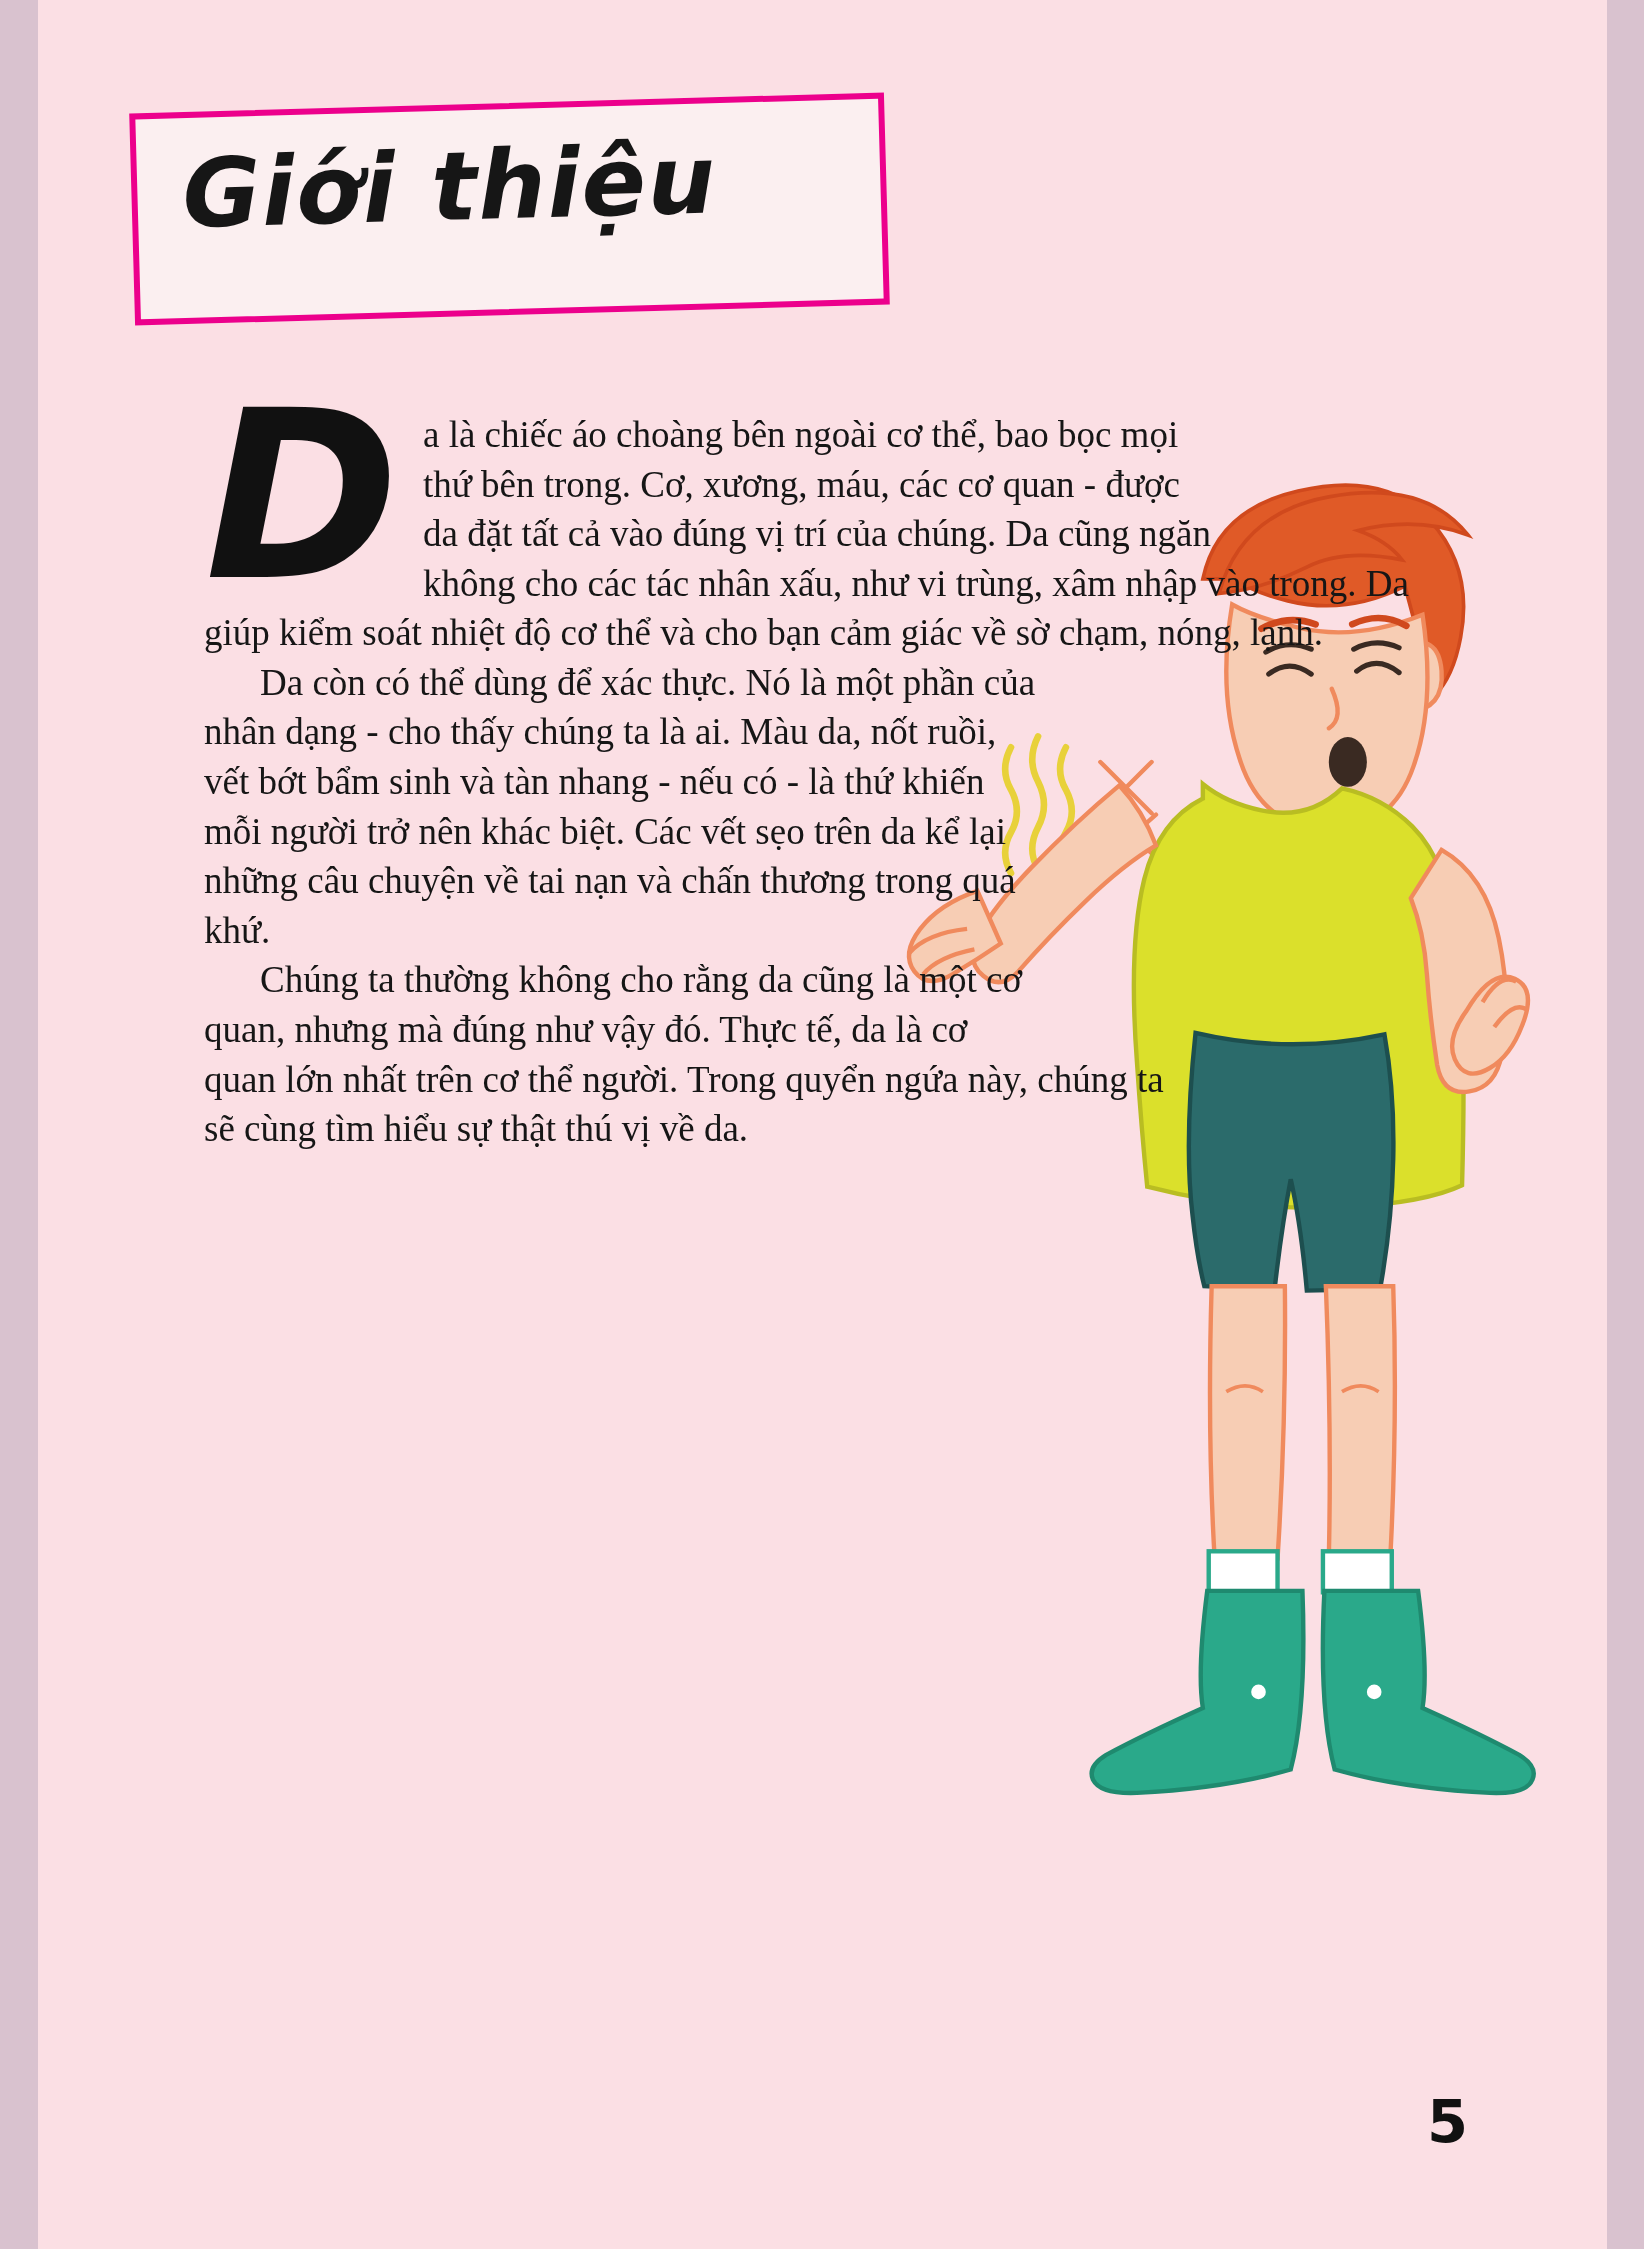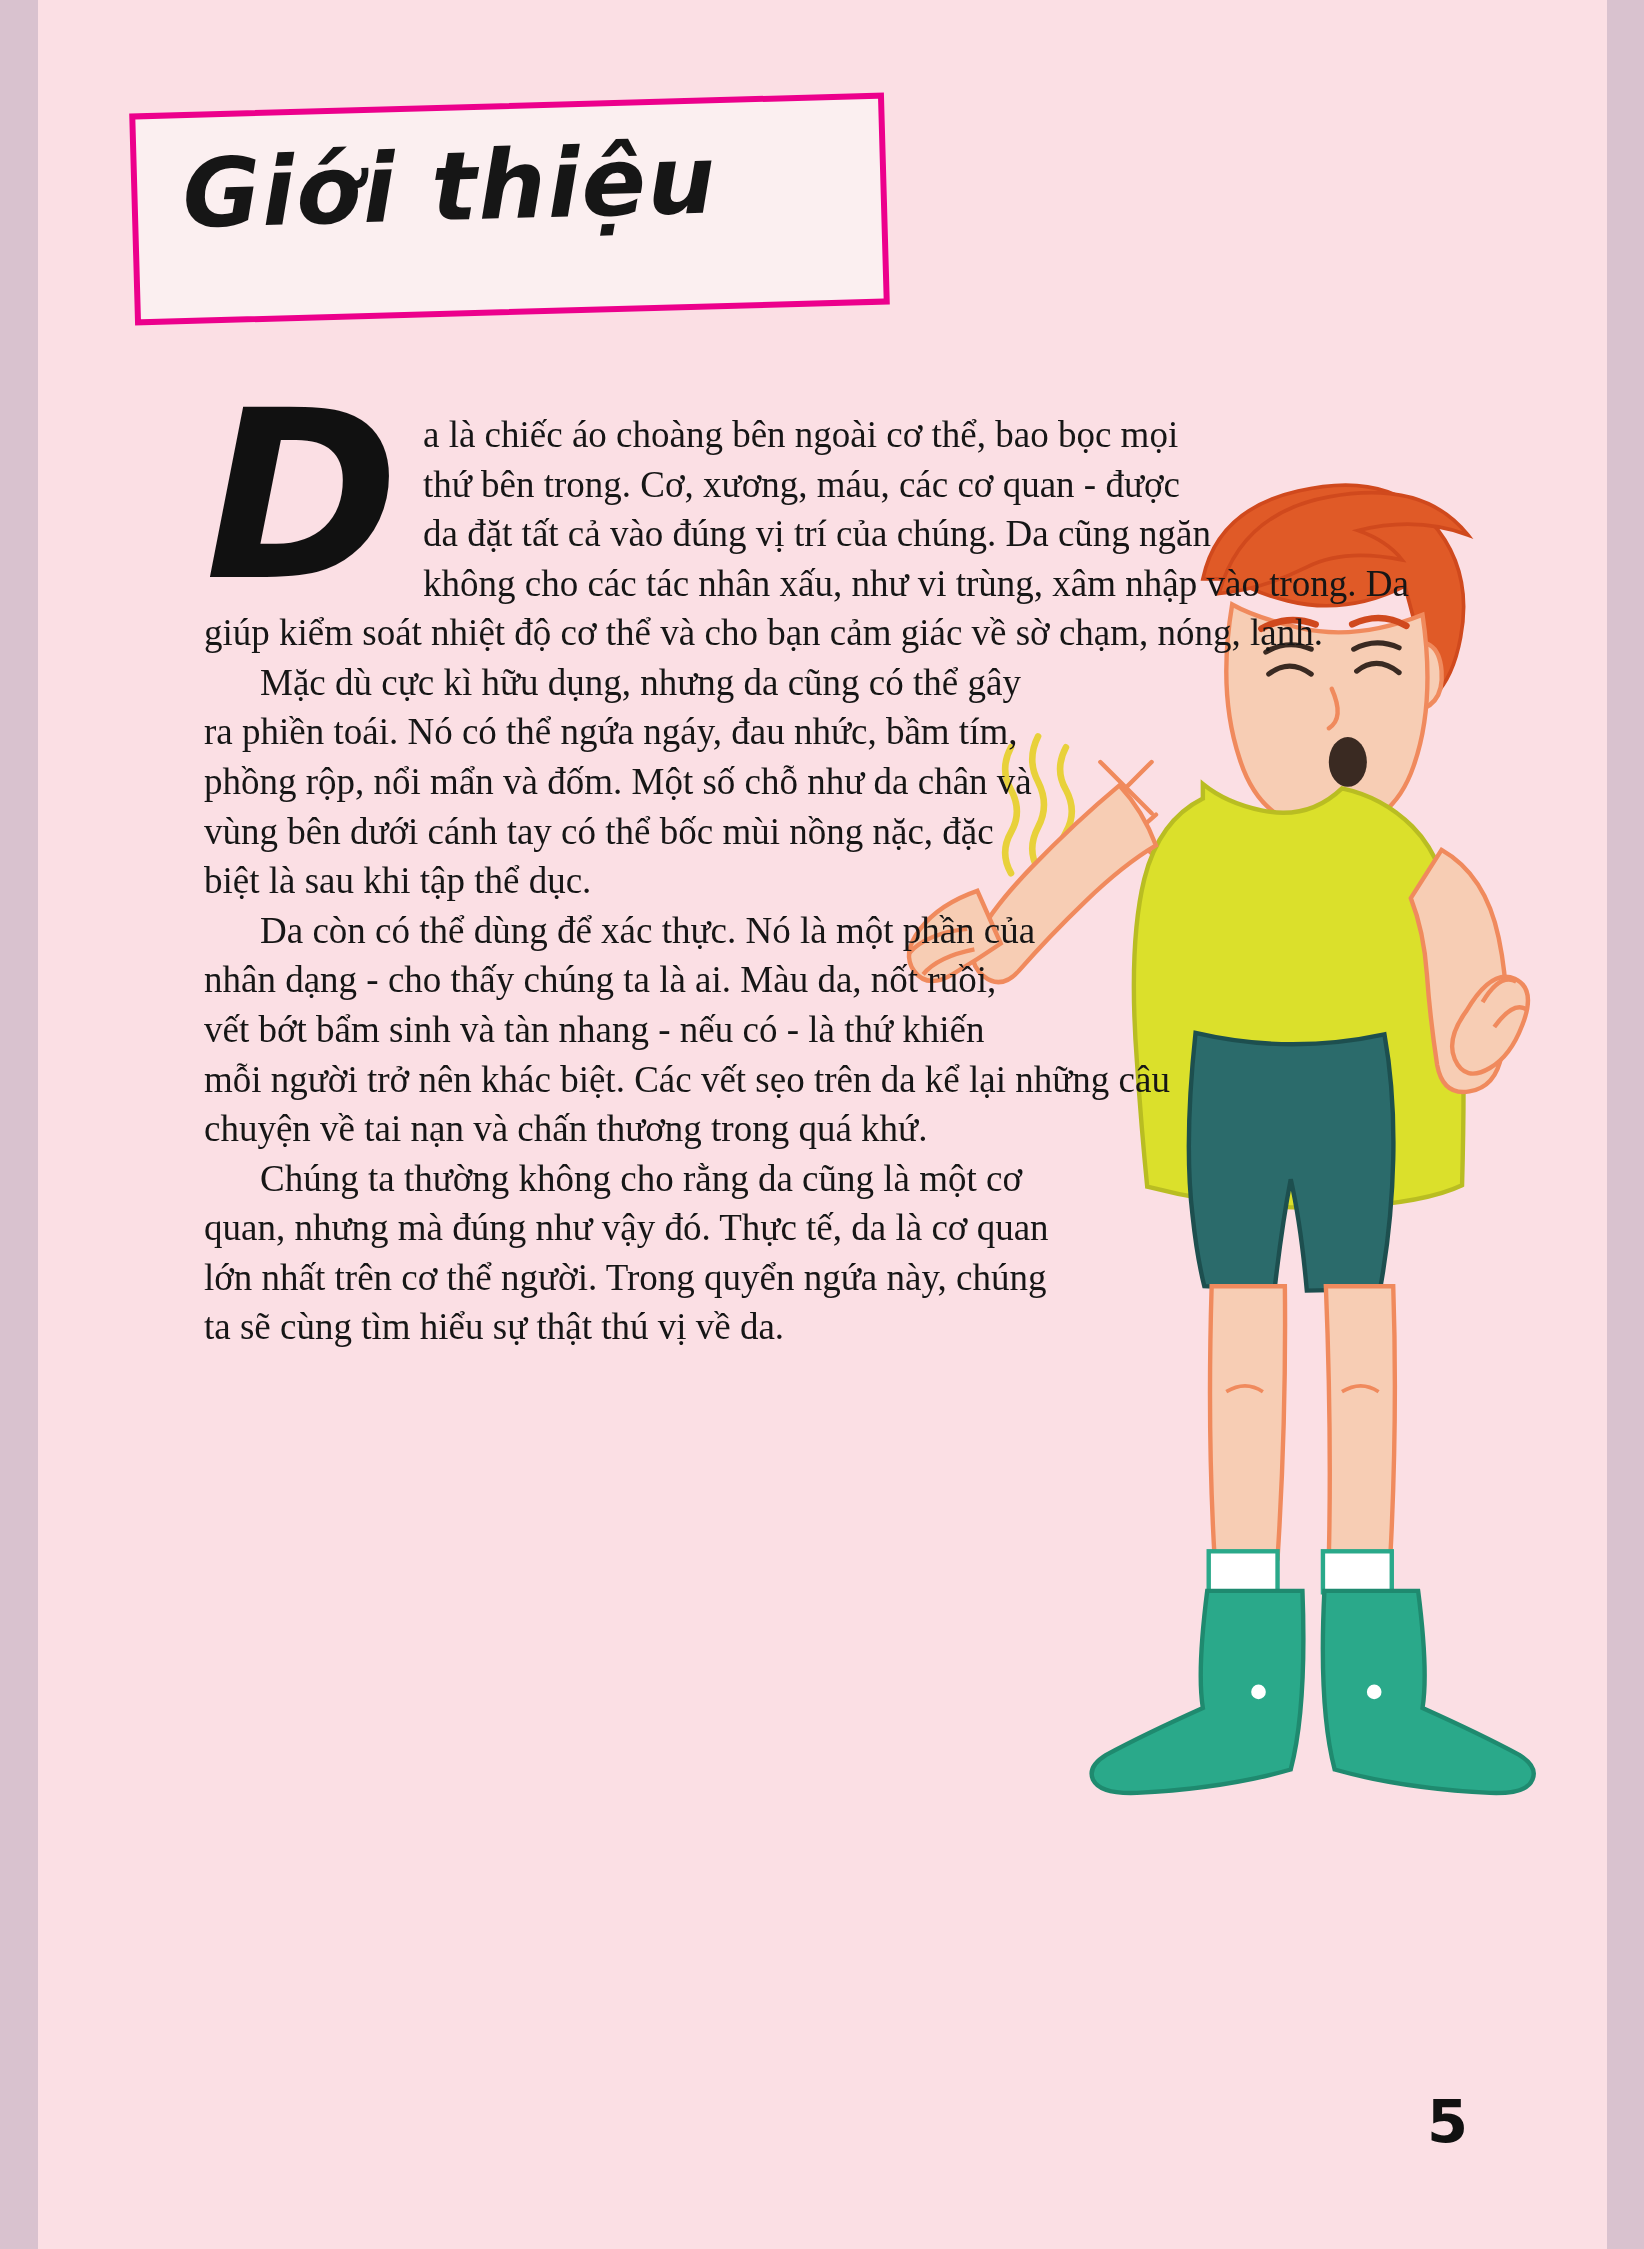--- a/index.html
+++ b/index.html
@@ -224,21 +224,20 @@
         <circle cx="506" cy="1690" r="10" fill="#ffffff"></circle>
         <circle cx="664" cy="1690" r="10" fill="#ffffff"></circle>
       </svg>
     </div>
 
     <div class="body-col">
       <div class="shape-dropcap"></div>
       <div class="shape-art-a"></div>
       <p class="para first">a là chiếc áo choàng bên ngoài cơ thể, bao bọc mọi thứ bên trong. Cơ, xương, máu, các cơ quan - được da đặt tất cả vào đúng vị trí của chúng. Da cũng ngăn không cho các tác nhân xấu, như vi trùng, xâm nhập vào trong. Da giúp kiểm soát nhiệt độ cơ thể và cho bạn cảm giác về sờ chạm, nóng, lạnh.</p>
       <div class="shape-art-b"></div>
-      <p class="para">Mặc dù cực kì hữu dụng, nhưng da cũng có thể gây ra phiền toái. Nó có thể ngứa ngáy, đau nhức, bầm tím, phồng rộp, nổi mẩn và đốm. Một số chỗ như da chân và vùng bên dưới cánh tay có thể bốc mùi nồng nặc, đặc biệt là sau khi tập thể dục.</p>
       <div class="shape-art-c"></div>
       <p class="para">Da còn có thể dùng để xác thực. Nó là một phần của nhân dạng - cho thấy chúng ta là ai. Màu da, nốt ruồi, vết bớt bẩm sinh và tàn nhang - nếu có - là thứ khiến mỗi người trở nên khác biệt. Các vết sẹo trên da kể lại những câu chuyện về tai nạn và chấn thương trong quá khứ.</p>
       <div class="shape-art-d"></div>
       <p class="para">Chúng ta thường không cho rằng da cũng là một cơ quan, nhưng mà đúng như vậy đó. Thực tế, da là cơ quan lớn nhất trên cơ thể người. Trong quyển ngứa này, chúng ta sẽ cùng tìm hiểu sự thật thú vị về da.</p>
     </div>
 
     <div class="page-number">5</div>
 
   </div>
 </div>

